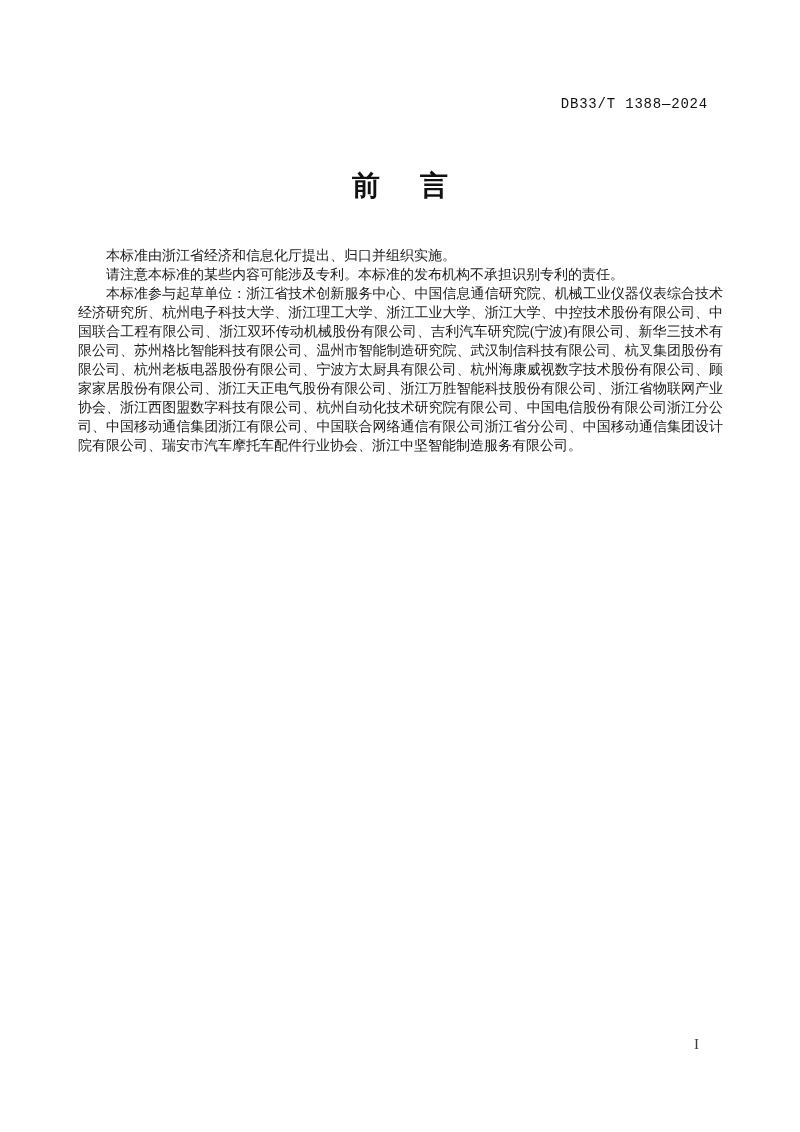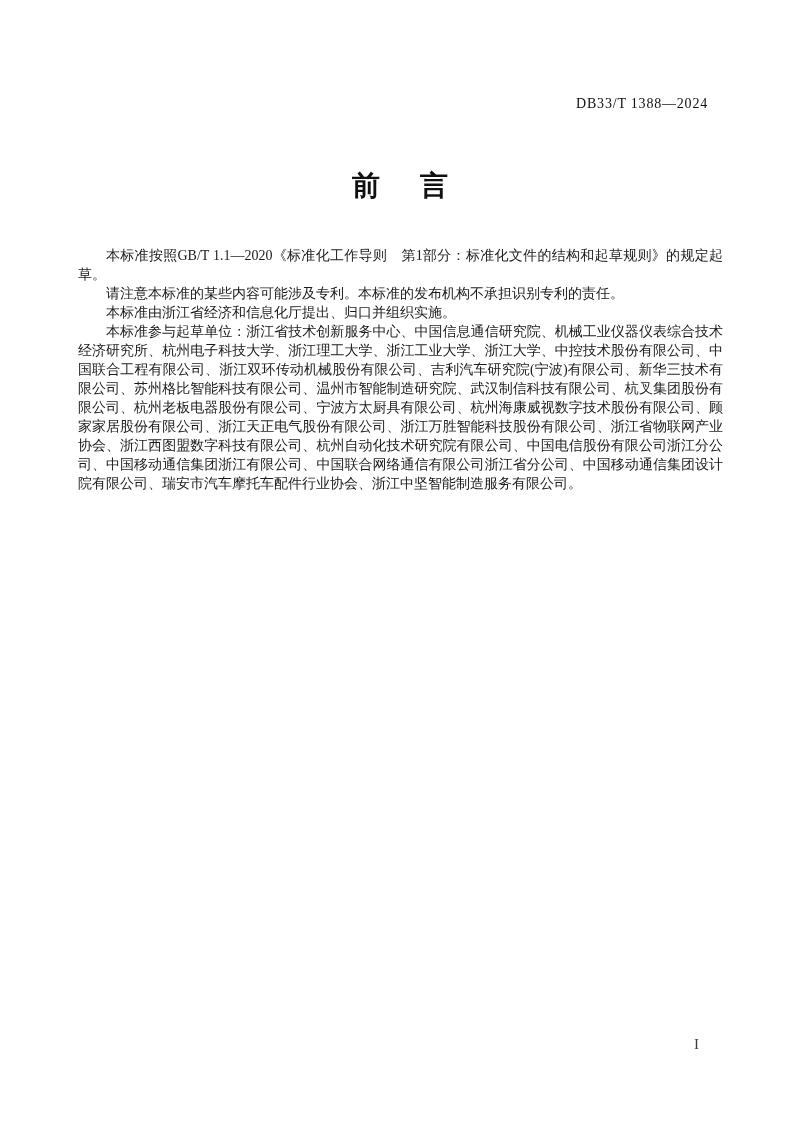--- a/index.html
+++ b/index.html
@@ -13,21 +13,21 @@
     height: 1132px;
     background: #ffffff;
     overflow: hidden;
     font-family: "Liberation Serif", "DejaVu Serif", serif;
     color: #1a1a1a;
   }
   .standard-code {
     position: absolute;
     top: 96px;
     right: 92px;
-    font-family: Liberation Serif, serif;
+    font-family: Liberation Mono, monospace;
     font-size: 14px;
     letter-spacing: 0.8px;
     color: #111111;
     white-space: nowrap;
   }
   .page-title {
     position: absolute;
     top: 172px;
     left: 0;
     width: 100%;
@@ -73,21 +73,20 @@
 <div class="page">
 
   <div class="standard-code">DB33/T 1388—2024</div>
 
   <div class="page-title">
     <span>前</span>
     <span>言</span>
   </div>
 
   <div class="content">
-    <p>本标准按照GB/T 1.1—2020《标准化工作导则　第1部分：标准化文件的结构和起草规则》的规定起草。</p>
+    <p>本标准由浙江省经济和信息化厅提出、归口并组织实施。</p>
     <p>请注意本标准的某些内容可能涉及专利。本标准的发布机构不承担识别专利的责任。</p>
-    <p>本标准由浙江省经济和信息化厅提出、归口并组织实施。</p>
     <p>本标准参与起草单位：浙江省技术创新服务中心、中国信息通信研究院、机械工业仪器仪表综合技术经济研究所、杭州电子科技大学、浙江理工大学、浙江工业大学、浙江大学、中控技术股份有限公司、中国联合工程有限公司、浙江双环传动机械股份有限公司、吉利汽车研究院(宁波)有限公司、新华三技术有限公司、苏州格比智能科技有限公司、温州市智能制造研究院、武汉制信科技有限公司、杭叉集团股份有限公司、杭州老板电器股份有限公司、宁波方太厨具有限公司、杭州海康威视数字技术股份有限公司、顾家家居股份有限公司、浙江天正电气股份有限公司、浙江万胜智能科技股份有限公司、浙江省物联网产业协会、浙江西图盟数字科技有限公司、杭州自动化技术研究院有限公司、中国电信股份有限公司浙江分公司、中国移动通信集团浙江有限公司、中国联合网络通信有限公司浙江省分公司、中国移动通信集团设计院有限公司、瑞安市汽车摩托车配件行业协会、浙江中坚智能制造服务有限公司。</p>
   </div>
 
   <div class="page-number">I</div>
 
 </div>
 
 </body></html>

